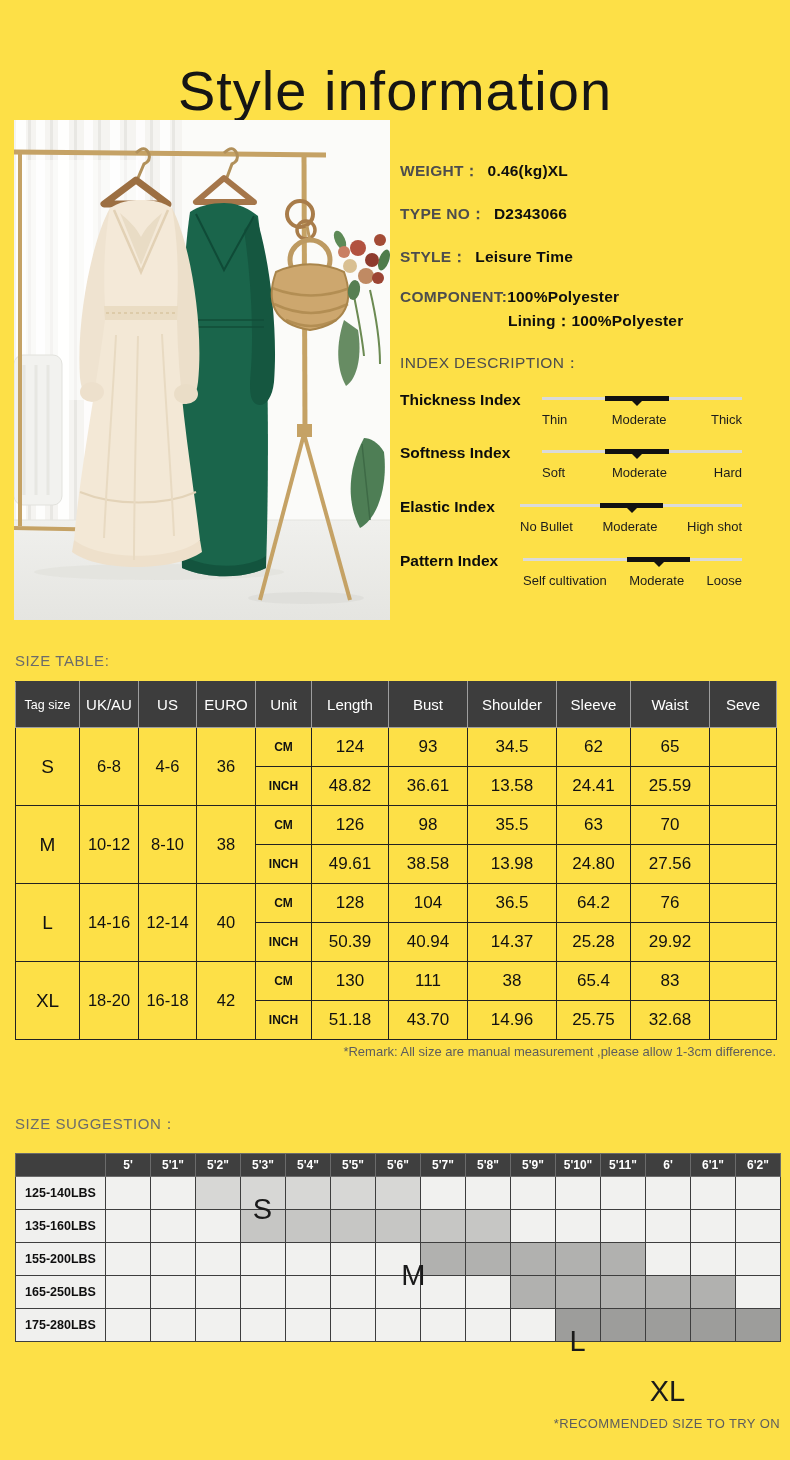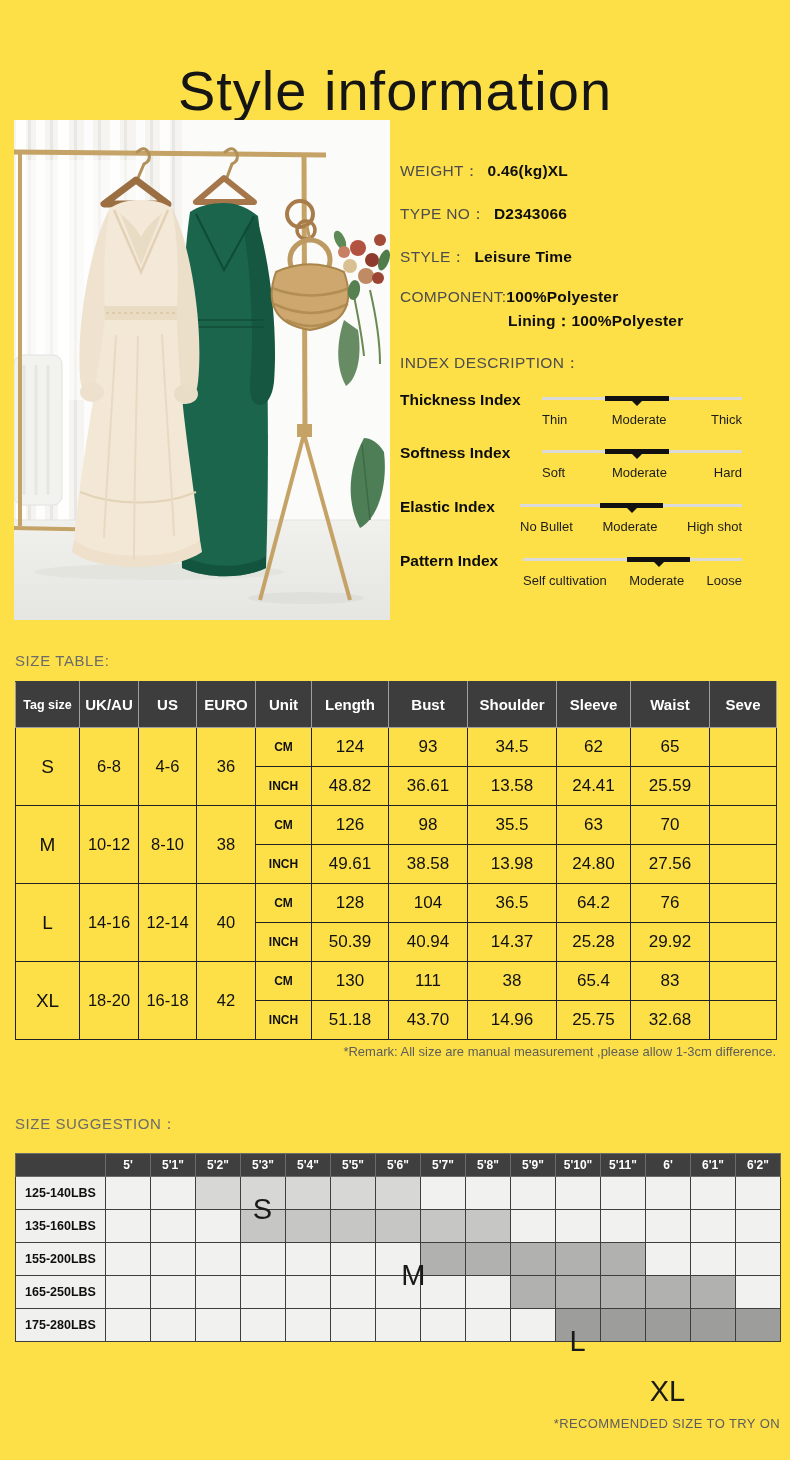--- a/index.html
+++ b/index.html
@@ -3,36 +3,36 @@
 <meta charset="utf-8">
 <style>
   html,body{margin:0;padding:0;background:#fff;}
   .page{position:relative;width:790px;height:1460px;background:#fde047;font-family:"Liberation Sans",sans-serif;overflow:hidden;}
   .title{position:absolute;top:20px;left:0;width:100%;text-align:center;font-size:56px;color:#151515;letter-spacing:1px;font-weight:normal;}
   
   .photo{position:absolute;left:14px;top:120px;width:376px;height:500px;background:#fcfcfa;}
   
   .info{position:absolute;left:400px;top:155px;width:382px;height:480px;}
   .info-line{position:absolute;left:0;font-size:15.5px;color:#111;white-space:nowrap;}
-  .info-line .lbl{color:#4d4d4d;margin-right:8px;letter-spacing:.3px;}
+  .info-line .lbl{color:#4d4d4d;margin-right:8px;letter-spacing:.3px;font-weight:bold;}
   .info-line .val{color:#0e0e0e;font-weight:bold;letter-spacing:.2px;}
   .idx-heading{position:absolute;left:0;font-size:15.5px;color:#4d4d4d;letter-spacing:.4px;}
   .index-row{position:absolute;left:0;width:382px;height:54px;}
   .index-name{position:absolute;left:0;top:2px;font-size:15.5px;font-weight:bold;color:#0c0c0c;}
   .index-ctl{position:absolute;top:8px;}
   .track{position:relative;height:3px;background:#dadada;}
   .seg{position:absolute;top:-1px;height:5px;background:#111;}
   .tri{position:absolute;left:50%;top:5px;transform:translateX(-50%);width:0;height:0;border-left:5px solid transparent;border-right:5px solid transparent;border-top:5px solid #111;}
   .opts{display:flex;justify-content:space-between;margin-top:12px;font-size:13px;color:#1c1c1c;}
   
   .sec-heading{position:absolute;font-size:15px;color:#6b6b6b;letter-spacing:.6px;}
   
   .size-table{position:absolute;left:15px;top:681px;width:761px;border-collapse:collapse;table-layout:fixed;border:1px solid #1b1b1b;}
   .size-table th,.size-table td{border:1px solid #222;text-align:center;vertical-align:middle;padding:0;}
-  .size-table thead th{background:#3d3d3d;color:#fff;font-size:15px;font-weight:bold;height:45px;border:1px solid #9e9e9e;border-top-color:#3d3d3d;}
+  .size-table thead th{background:#3d3d3d;color:#fff;font-size:15px;font-weight:normal;height:45px;border:1px solid #9e9e9e;border-top-color:#3d3d3d;}
   .size-table thead th.th-first{font-size:12.5px;}
   .size-table tbody tr{height:39px;}
   .size-table td.tag{font-size:19px;color:#111;}
   .size-table td.mid{font-size:16.5px;color:#111;}
   .size-table td.unit{font-size:12px;font-weight:bold;color:#111;}
   .size-table td.num{font-size:17px;color:#111;}
   .remark{position:absolute;right:14px;top:1044px;font-size:13px;color:#5d5d5d;}
   
   .sg-wrap{position:absolute;left:15px;top:1153px;width:767px;height:256px;}
   .sg{border-collapse:collapse;table-layout:fixed;width:765px;border:1px solid #2e2e2e;}

